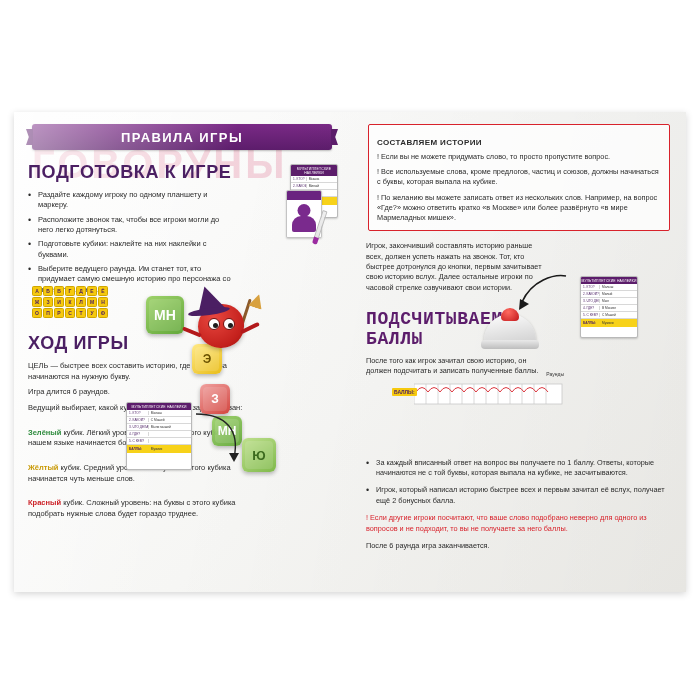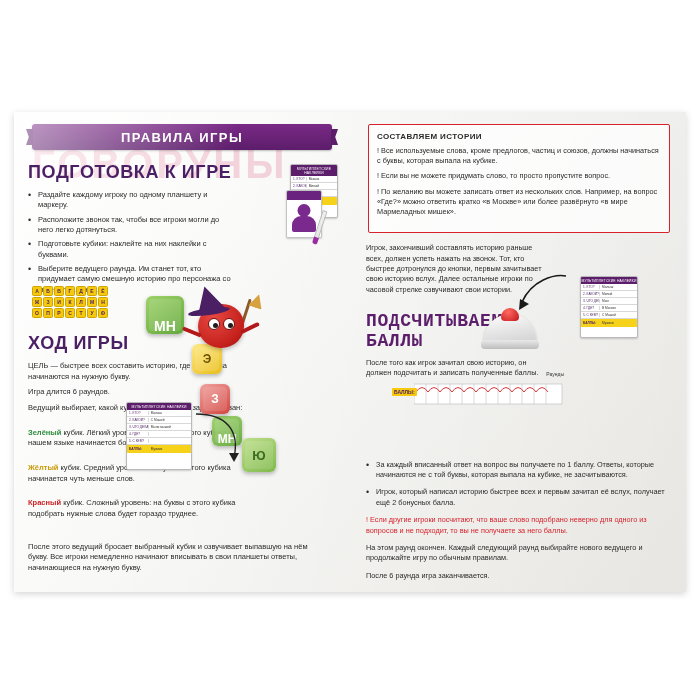--- a/index.html
+++ b/index.html
@@ -118,39 +118,39 @@
   p.body.wide { max-width: 300px; }
   .green-lead { color: #2e8b3d; font-weight: bold; }
   .yellow-lead { color: #c99a06; font-weight: bold; }
   .red-lead { color: #cc2127; font-weight: bold; }
 
   
   .redbox {
     position: relative; z-index: 3;
     border: 1.2px solid #d8222b;
     border-radius: 2px;
-    padding: 7px 8px 7px 8px;
+    padding: 13px 8px 7px 8px;
     margin: 2px 2px 10px 2px;
     background: rgba(255,255,255,0.75);
   }
   .redbox h3 {
     margin: 0 0 5px 0;
     font-size: 8px;
     font-weight: bold;
     color: #2b2b2b;
     letter-spacing: 0.4px;
     text-transform: uppercase;
   }
   .redbox p {
     margin: 0 0 5px 0;
     font-size: 7.3px;
     line-height: 1.4;
     color: #2b2b2b;
   }
-  .redbox p:last-child { margin-bottom: 8px; }
+  .redbox p:last-child { margin-bottom: 0; }
 
   .right-para {
     position: relative; z-index: 3;
     margin: 0 0 7px 0;
     font-size: 7.3px;
     line-height: 1.42;
     color: #2b2b2b;
     max-width: 300px;
   }
   .right-para.narrow { max-width: 182px; }
@@ -297,21 +297,21 @@
   
   .die {
     position: absolute;
     border-radius: 6px;
     box-shadow: 0 2px 4px rgba(0,0,0,0.28);
     display: flex; align-items: center; justify-content: center;
     font-weight: bold;
     color: #ffffff;
     z-index: 5;
   }
-  .die.green  { background: linear-gradient(145deg,#9ed26b,#63a83a); align-items: flex-end; }
+  .die.green  { background: linear-gradient(145deg,#9ed26b,#63a83a); }
   .die.green2 { background: linear-gradient(145deg,#bfe08e,#7fb94a); }
   .die.yellow { background: linear-gradient(145deg,#ffe987,#e9bd18); }
   .die.red    { background: linear-gradient(145deg,#f0a2a0,#d3453f); }
   .die .face {
     position: absolute; inset: 3px;
     border-radius: 4px;
     background: rgba(255,255,255,0.12);
   }
   .die .lbl { position: relative; z-index: 2; }
 
@@ -437,42 +437,40 @@
         <span>на буквы с этого кубика в нашем языке начинается большинство слов.</span>
       </p>
       <p class="body" style="margin-top:14px">
         <span class="yellow-lead">Жёлтый</span><span> кубик. Средний уровень:</span>
         <span>на буквы с этого кубика начинается чуть меньше слов.</span>
       </p>
       <p class="body" style="margin-top:14px">
         <span class="red-lead">Красный</span><span> кубик. Сложный уровень:</span>
         <span>на буквы с этого кубика подобрать нужные слова будет гораздо труднее.</span>
       </p>
-      <p class="body wide" style="margin-top:22px; max-width:300px">После этого ведущий бросает выбранный кубик и озвучивает выпавшую на нём букву. Все игроки немедленно начинают вписывать в свои планшеты ответы, начинающиеся на нужную букву.</p>
     </div>
 
     <div class="col col-right">
       <div class="redbox">
         <h3>СОСТАВЛЯЕМ ИСТОРИИ</h3>
+        <p>! Если вы не можете придумать слово, то просто пропустите вопрос.</p>
         <p>! Все используемые слова, кроме предлогов, частиц и союзов, должны начинаться с буквы, которая выпала на кубике.</p>
-        <p>! Если вы не можете придумать слово, то просто пропустите вопрос.</p>
         <p>! По желанию вы можете записать ответ из нескольких слов. Например, на вопрос «Где?» можно ответить кратко «в Москве» или более развёрнуто «в мире Мармеладных мишек».</p>
       </div>
 
       <p class="right-para narrow">Игрок, закончивший составлять историю раньше всех, должен успеть нажать на звонок. Тот, кто быстрее дотронулся до кнопки, первым зачитывает свою историю вслух. Далее остальные игроки по часовой стрелке озвучивают свои истории.</p>
 
       <h2 class="section purple" style="margin-top:16px; max-width:150px">ПОДСЧИТЫВАЕМ БАЛЛЫ</h2>
       <p class="right-para narrow">После того как игрок зачитал свою историю, он должен подсчитать и записать полученные баллы.</p>
 
       <div style="height:74px"></div>
 
       <div class="right-bullet">За каждый вписанный ответ на вопрос вы получаете по 1 баллу. Ответы, которые начинаются не с той буквы, которая выпала на кубике, не засчитываются.</div>
       <div class="right-bullet">Игрок, который написал историю быстрее всех и первым зачитал её вслух, получает ещё 2 бонусных балла.</div>
       <p class="right-para redline">! Если другие игроки посчитают, что ваше слово подобрано неверно для одного из вопросов и не подходит, то вы не получаете за него баллы.</p>
-      <p class="right-para">На этом раунд окончен. Каждый следующий раунд выбирайте нового ведущего и продолжайте игру по обычным правилам.</p>
 
       <p class="right-para">После 6 раунда игра заканчивается.</p>
 
     </div>
 
     <div class="minicard" style="left:276px; top:52px; width:48px; height:54px;">
       <div class="mc-head">МУЛЬТИПЛЕТСКИЕ НАКЛЕЙКИ</div>
       <div class="mc-row">
         <div class="mc-cat">1. КТО?</div>
         <div class="mc-val">Мышка</div>

